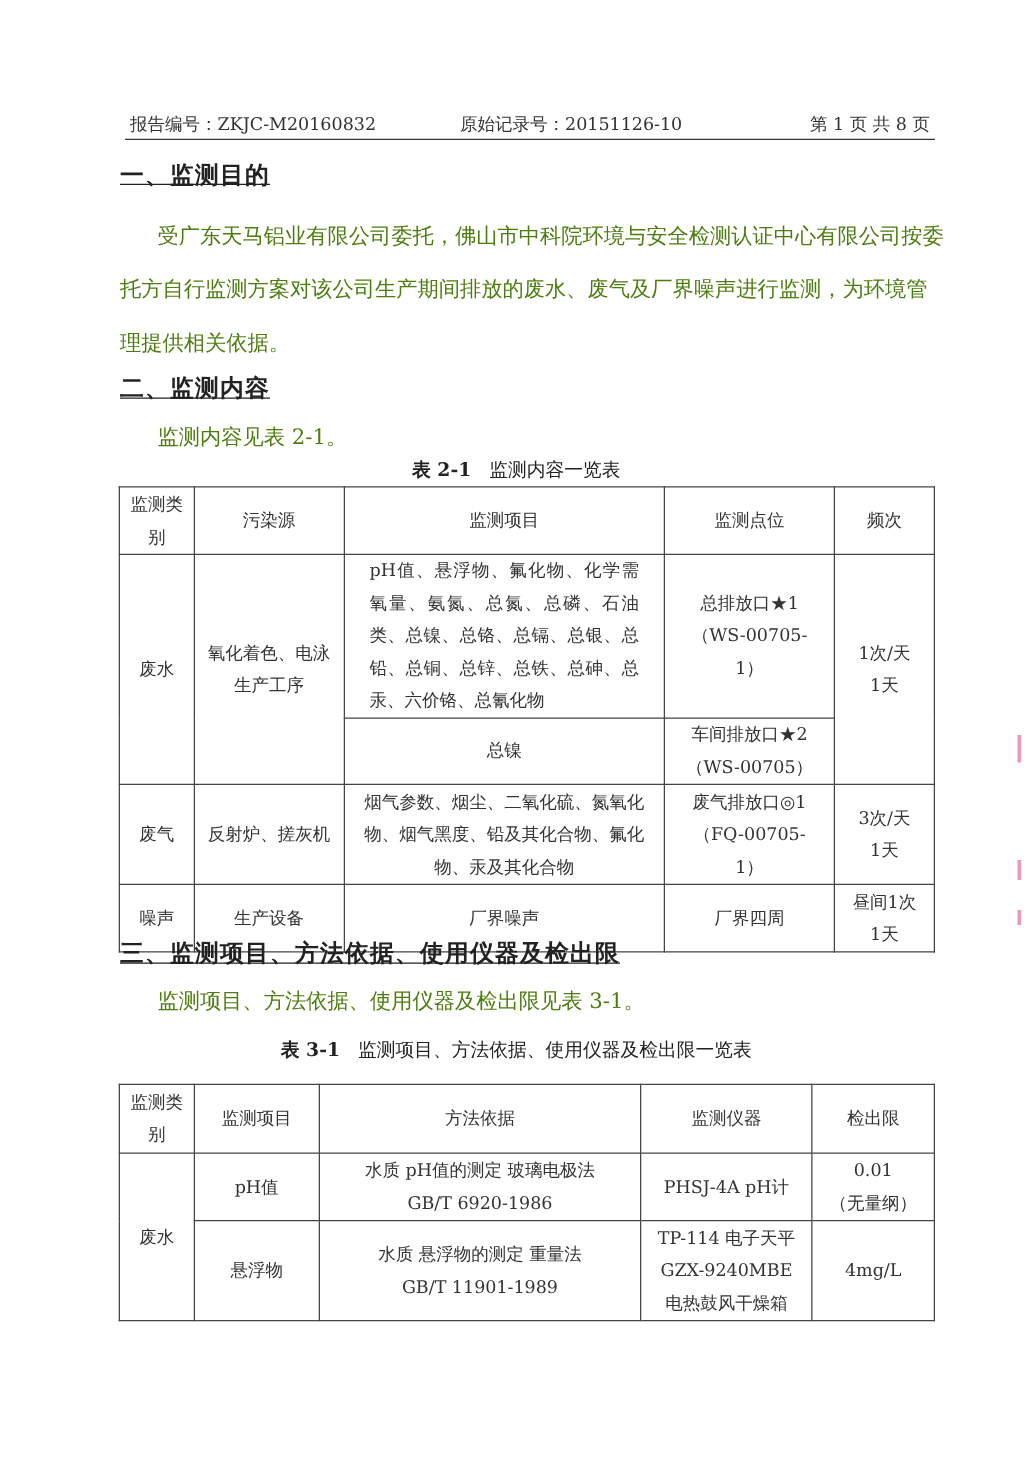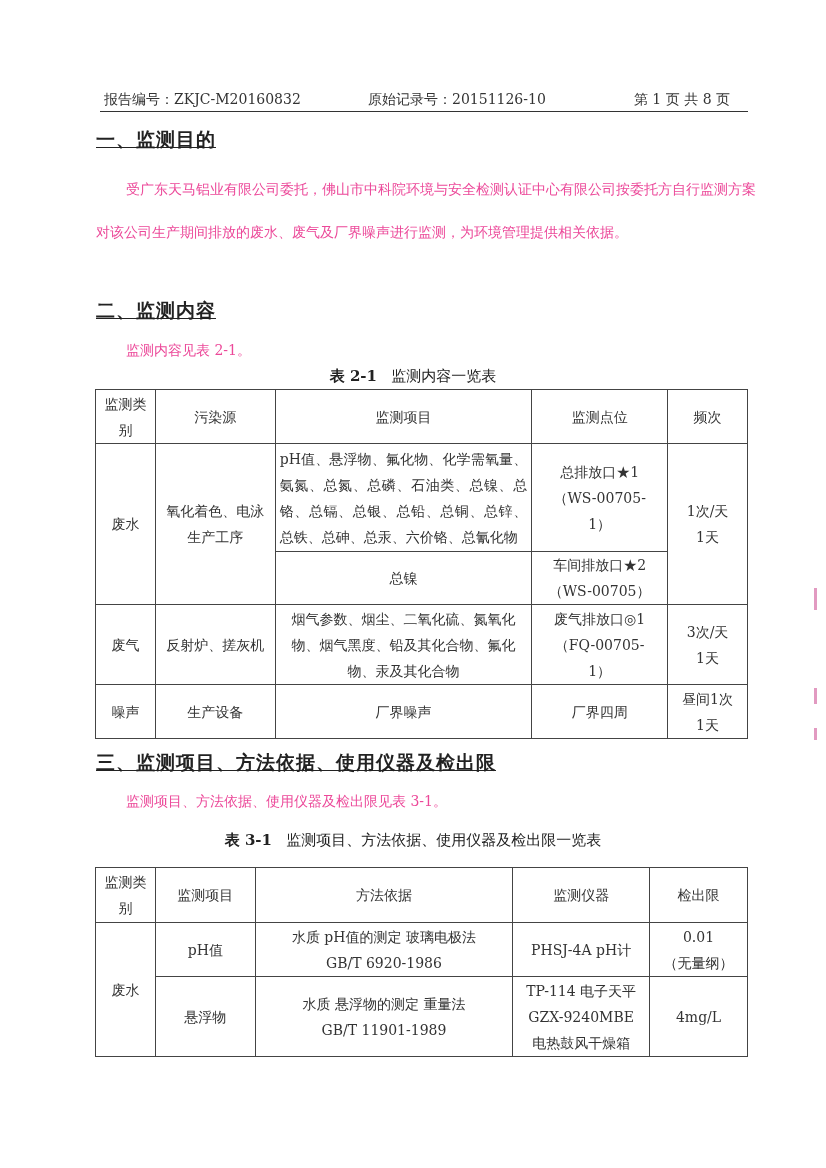--- a/index.html
+++ b/index.html
@@ -10,30 +10,30 @@
   }
   .page { position: absolute; left: 0; top: 0; width: 826px; height: 1003px; }
   .header {
     position: absolute; left: 100px; top: 89px; width: 648px; height: 22px;
     border-bottom: 1.5px solid #333;
     font-size: 14px; color: #333;
   }
   .header span { position: absolute; top: 2px; white-space: nowrap; }
   .h-report { left: 4px; }
   .h-record { left: 268px; }
-  .h-page { right: 18px; }
+  .h-page { right: 4px; }
   .h1 {
     position: absolute; left: 96px; font-size: 19px; font-weight: bold;
     color: #222; letter-spacing: 1px; white-space: nowrap;
     font-family: "DejaVu Sans", "Liberation Sans", sans-serif;
     text-decoration: underline;
   }
   .para {
     position: absolute; left: 96px; width: 660px;
-    font-size: 14px; line-height: 43px; color: #ec4899;
+    font-size: 17px; line-height: 43px; color: #4d7c0f;
   }
   .para .indent { display: inline-block; width: 30px; }
   .caption {
     position: absolute; left: 0; width: 826px; text-align: center;
     font-size: 15px; color: #222; white-space: nowrap;
   }
   .caption b { font-weight: bold; }
   table.doc {
     position: absolute; border-collapse: collapse; font-size: 14px; color: #333;
   }
@@ -79,21 +79,21 @@
         <tr style="height:54px;">
       <td><span>监测类别</span></td>
       <td><span>污染源</span></td>
       <td><span>监测项目</span></td>
       <td><span>监测点位</span></td>
       <td><span>频次</span></td>
     </tr>
     <tr style="height:108px;">
       <td rowspan="2">废水</td>
       <td rowspan="2" style="padding:0 8px;">氧化着色、电泳生产工序</td>
-      <td style="text-align:justify; padding:0 4px;">pH值、悬浮物、氟化物、化学需氧量、氨氮、总氮、总磷、石油类、总镍、总铬、总镉、总银、总铅、总铜、总锌、总铁、总砷、总汞、六价铬、总氰化物</td>
+      <td style="text-align:justify; padding:0 20px;">pH值、悬浮物、氟化物、化学需氧量、氨氮、总氮、总磷、石油类、总镍、总铬、总镉、总银、总铅、总铜、总锌、总铁、总砷、总汞、六价铬、总氰化物</td>
       <td style="padding:0 14px;">总排放口★1（WS-00705-1）</td>
       <td rowspan="2" style="padding:0 14px;">1次/天 1天</td>
     </tr>
     <tr style="height:53px;">
       <td>总镍</td>
       <td style="padding:0 14px;margin-top:26px;">车间排放口★2（WS-00705）</td>
     </tr>
     <tr style="height:80px;">
       <td>废气</td>
       <td>反射炉、搓灰机</td>

